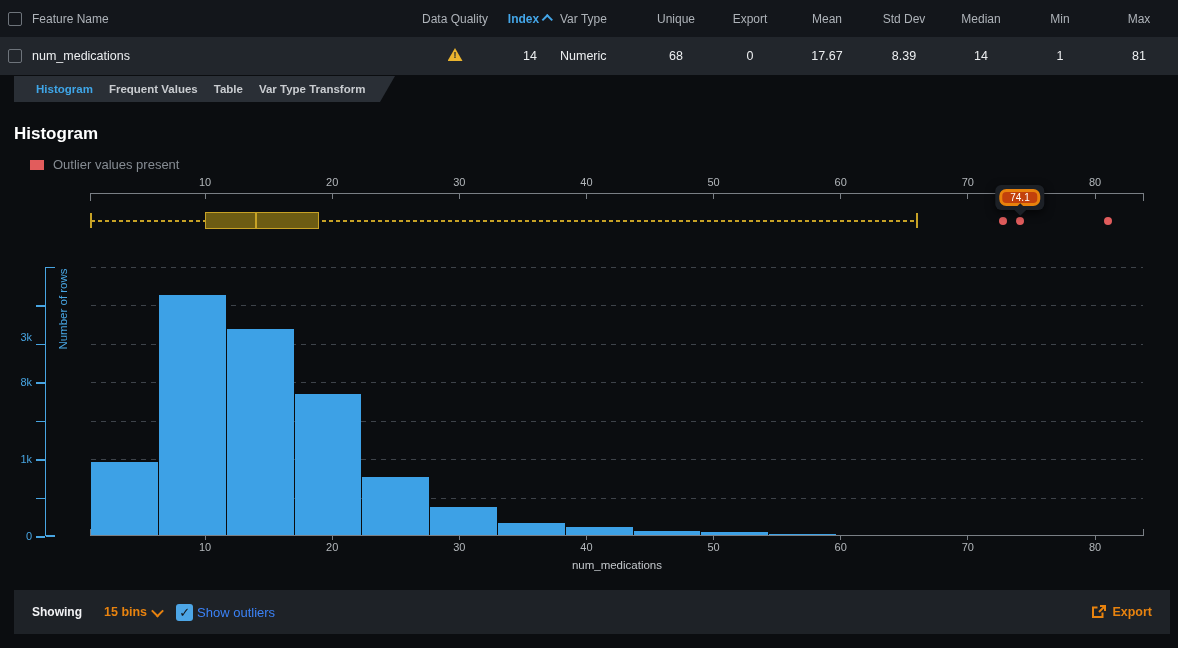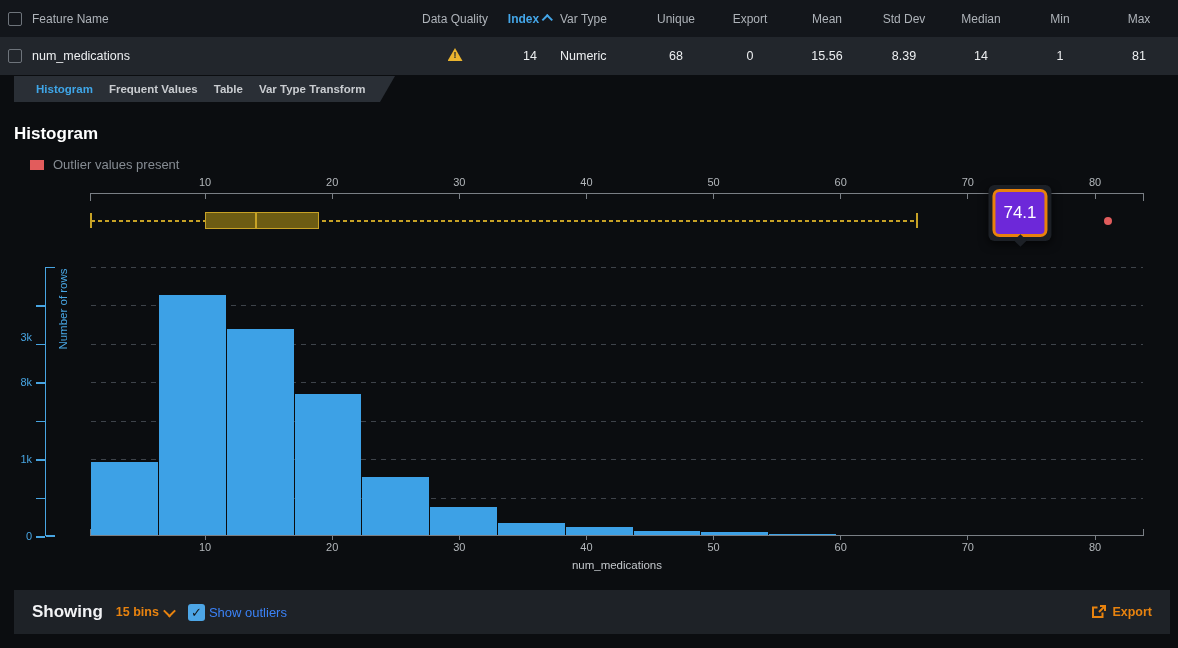--- a/index.html
+++ b/index.html
@@ -48,28 +48,28 @@
   .stage>div{position:absolute;}
   .tk{font-size:11px;color:#b3b7bb;text-align:center;}
   .tk2{font-size:11.5px;color:#c3c7cb;text-align:center;}
   .tkb{font-size:11px;color:#48a5e2;text-align:right;}
   .ytitle{font-size:11.5px;color:#48a5e2;text-align:center;}
   .dash{background:repeating-linear-gradient(90deg,#3e434a 0 5px,transparent 5px 10px);}
   .ydash{background:repeating-linear-gradient(90deg,#c7a226 0 4px,transparent 4px 7px);}
   
   .tooltip{position:absolute;top:185px;transform:translateX(-50%);z-index:5;background:#1c2026;
     border-radius:6px;padding:4px;box-shadow:0 3px 10px rgba(0,0,0,.65);}
-  .tooltip-inner{border:3px solid #e8820c;border-radius:7px;background:#6d28d9;
-    padding:11px 8px;font-size:17px;color:#fff;white-space:nowrap;}
+  .tooltip-inner{border:3px solid #e8820c;border-radius:7px;background:#c2410c;
+    padding:0 8px;font-size:10px;color:#fff;white-space:nowrap;}
   .tooltip-arrow{position:absolute;left:50%;bottom:-4px;width:9px;height:9px;background:#1c2026;
     transform:translateX(-50%) rotate(45deg);}
   
   .bottom-bar{position:absolute;left:14px;top:590px;width:1156px;height:44px;background:#1e2227;
     display:flex;align-items:center;padding:0 18px;box-sizing:border-box;}
-  .showing-label{font-size:17px;font-weight:700;color:#f2f3f5;margin-right:13px;}
+  .showing-label{font-size:12px;font-weight:700;color:#f2f3f5;margin-right:22px;}
   .bins-dropdown{display:flex;align-items:center;gap:6px;color:#e8830f;font-size:12.5px;
     font-weight:700;cursor:pointer;background:none;border:none;padding:0;
     font-family:inherit;}
   .chev-down{width:7px;height:7px;border-right:2px solid #e8830f;border-bottom:2px solid #e8830f;
     transform:rotate(45deg) translate(-1px,-1px);display:inline-block;}
   .cb-checked{width:17px;height:17px;background:#4da6e6;border-radius:3px;margin-left:14px;
     display:flex;align-items:center;justify-content:center;cursor:pointer;flex:none;}
   .cb-checked::after{content:"\2713";font-size:13px;font-weight:700;color:#12161b;}
   .outliers-label{font-size:13px;color:#3b82f6;margin-left:4px;}
   .export-btn{margin-left:auto;display:flex;align-items:center;gap:6px;color:#e8830f;
@@ -104,21 +104,21 @@
     <span class="cb"></span>
     <span>num_medications</span>
   </div>
   <div class="c-dq">
     <span class="warn"></span>
   </div>
   <div class="c-idx">14</div>
   <div class="c-vt">Numeric</div>
   <div class="c-uniq">68</div>
   <div class="c-miss">0</div>
-  <div class="c-mean">15.56</div>
+  <div class="c-mean">17.67</div>
   <div class="c-std">8.39</div>
   <div class="c-med">14</div>
   <div class="c-min">1</div>
   <div class="c-max">81</div>
 </div>
 
 <div class="tab-bar">
   <span class="tab active">Histogram</span>
   <span class="tab">Frequent Values</span>
   <span class="tab">Table</span>

